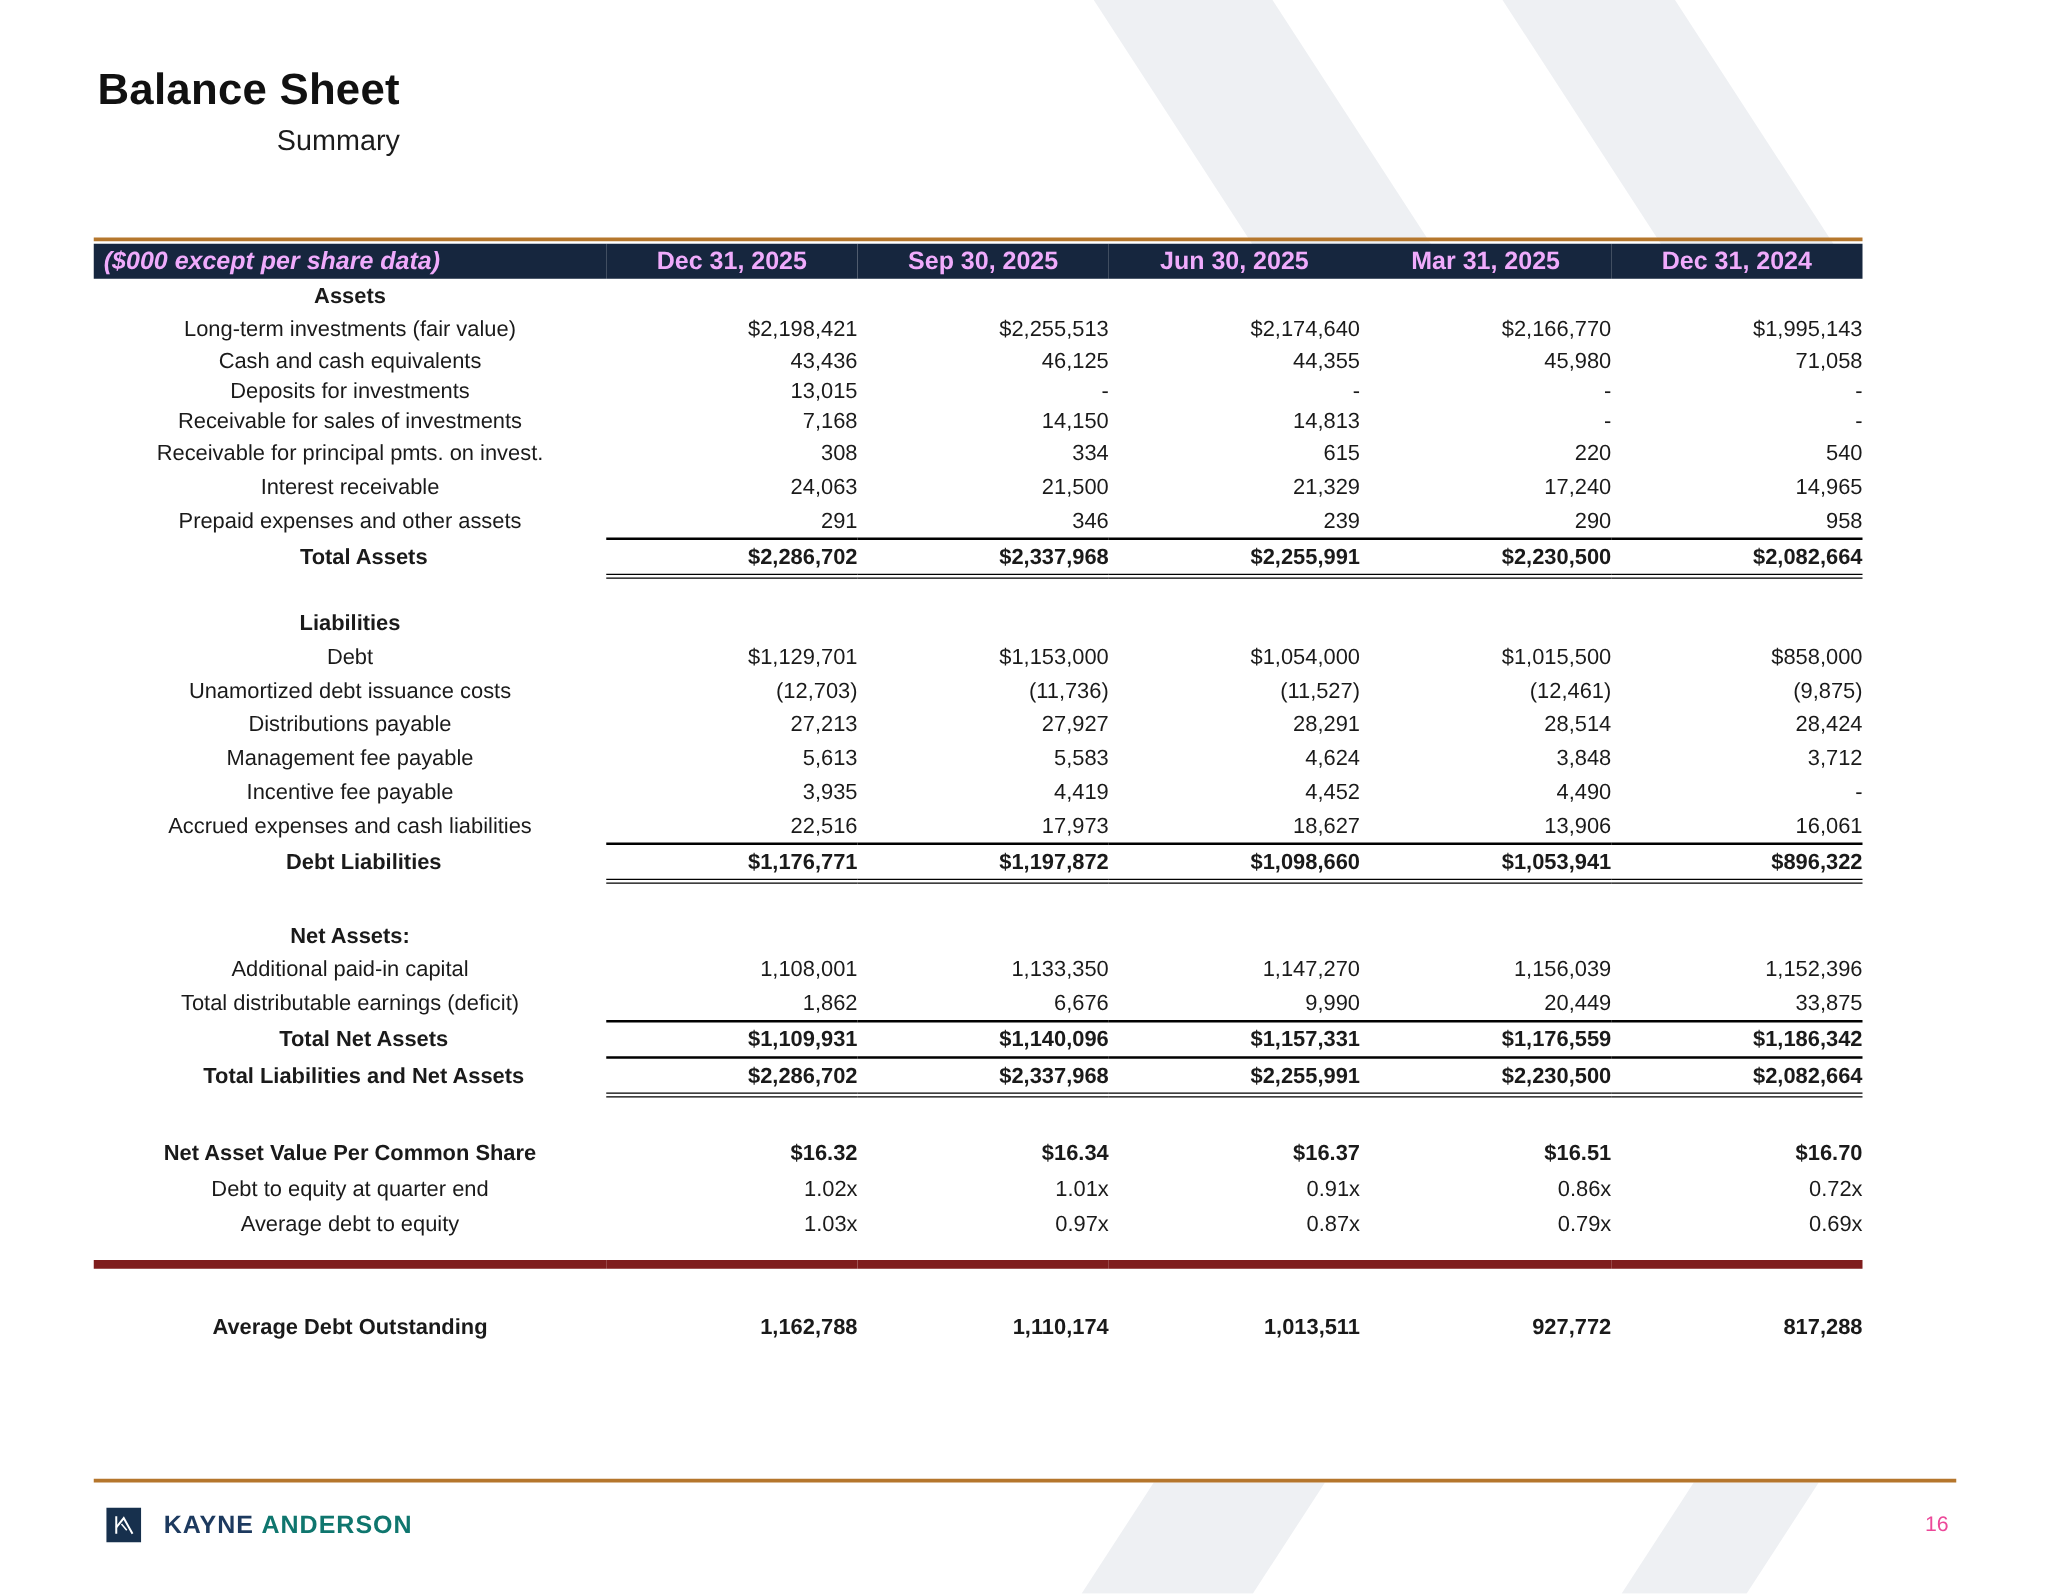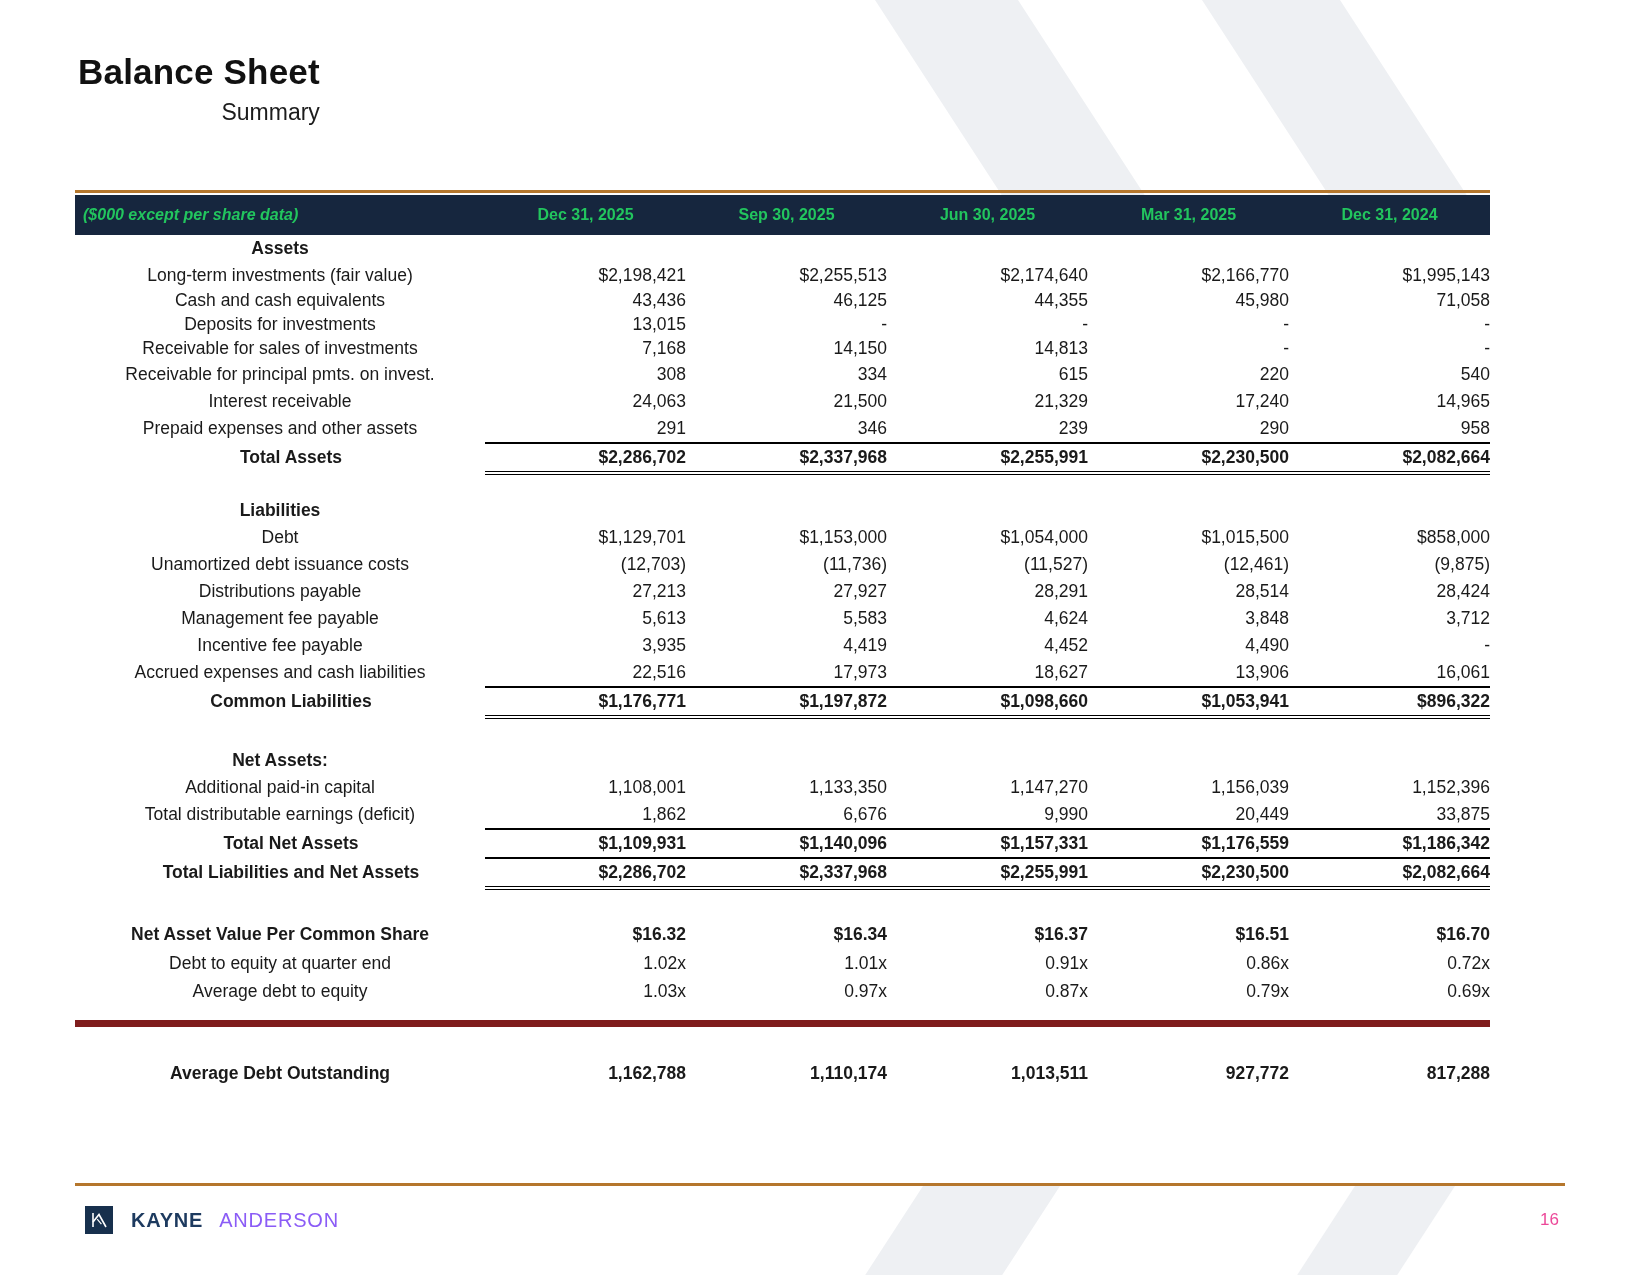--- a/index.html
+++ b/index.html
@@ -24,22 +24,22 @@
 
   .table-wrap{position:absolute;left:75px;top:190px;width:1415px;z-index:2;}
   .gold-rule{height:3px;background:#b5772d;margin-bottom:2px;}
 
   table.bs{border-collapse:collapse;table-layout:fixed;width:1415px;}
   table.bs th,table.bs td{padding:0;vertical-align:middle;}
   col.c-lab{width:410px;}
   col.c-dat{width:201px;}
 
   thead th{
-    background:#16263e;color:#22c55e;height:40px;
-    font-size:16px;font-weight:700;
+    background:#16263e;color:#f0abfc;height:28px;
+    font-size:20px;font-weight:700;
   }
   thead th.h-label{text-align:left;font-style:italic;padding-left:8px;}
   thead th.h-date{text-align:center;}
 
   tbody td{height:27px;font-size:17.5px;line-height:1;}
   td.c-label{text-align:center;padding-left:8px;white-space:nowrap;}
   td.c-num{text-align:right;padding-right:6px;white-space:nowrap;}
 
   tr.tight td{height:24px;}
   tr.r-section td.c-label{font-weight:700;}
@@ -52,21 +52,21 @@
   tr.rule-bot-double td.c-num{border-bottom:4px double #000;}
   tr.rule-bot-single td.c-num{border-bottom:2px solid #000;}
   tr.rule-top-full td{border-top:7px solid #7f1d1d;padding-top:30px;height:34px;font-weight:bold;}
   tr.spacer td{border:none;}
 
   .footer-rule{position:absolute;left:75px;top:1183px;width:1490px;height:3px;background:#b5762c;z-index:2;}
   .brand{position:absolute;left:85px;top:1206px;display:flex;align-items:center;z-index:2;}
   .brand .mark{width:28px;height:28px;display:block;}
   .brand .words{margin-left:18px;font-size:20px;letter-spacing:.8px;color:#1d3a5f;white-space:nowrap;}
   .brand .b1{font-weight:700;}
-  .brand .b2{font-weight:400;margin-left:16px;color:#8b5cf6;}
+  .brand .b2{font-weight:700;margin-left:6px;color:#0f766e;}
   .page-num{position:absolute;left:1540px;top:1210px;font-size:17px;color:#ec4899;z-index:2;}
 </style>
 </head>
 <body>
 
 <div class="page">
 
   <div class="band top1"></div>
   <div class="band top2"></div>
   <div class="band bot1"></div>
@@ -224,21 +224,21 @@
           </tr>
           <tr class="r-item">
             <td class="c-label">Accrued expenses and cash liabilities</td>
             <td class="c-num">22,516</td>
             <td class="c-num">17,973</td>
             <td class="c-num">18,627</td>
             <td class="c-num">13,906</td>
             <td class="c-num">16,061</td>
           </tr>
           <tr class="r-total rule-top rule-bot-double">
-            <td class="c-label">Common Liabilities</td>
+            <td class="c-label">Debt Liabilities</td>
             <td class="c-num">$1,176,771</td>
             <td class="c-num">$1,197,872</td>
             <td class="c-num">$1,098,660</td>
             <td class="c-num">$1,053,941</td>
             <td class="c-num">$896,322</td>
           </tr>
           <tr class="spacer">
             <td colspan="6" style="height: 28px;"></td>
           </tr>
           <tr class="r-section">

